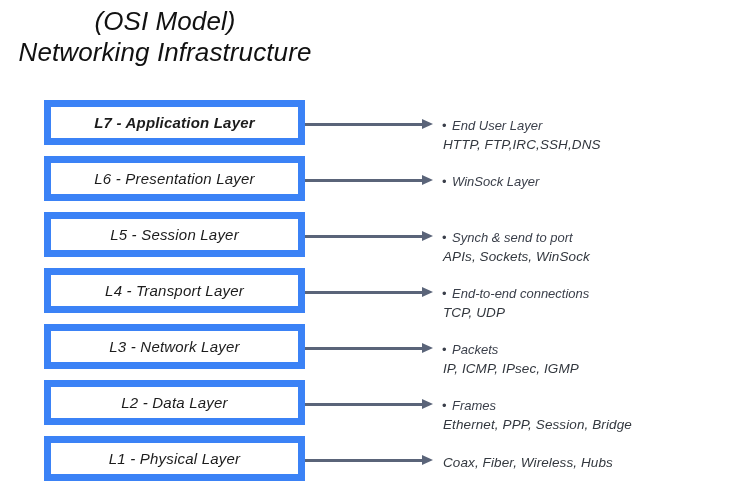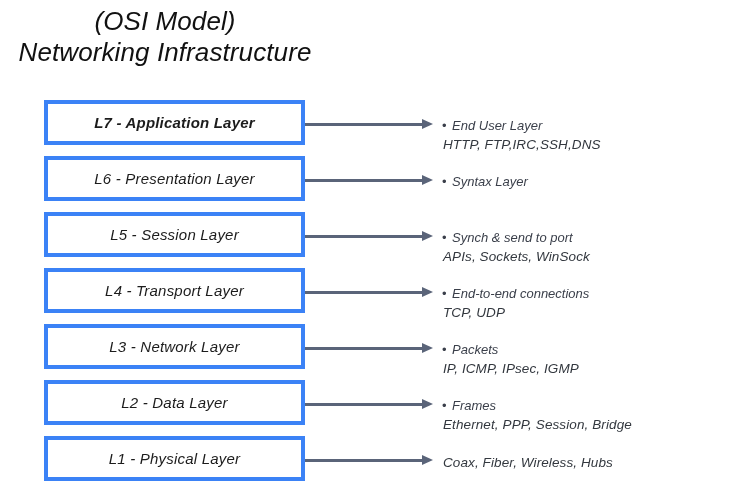--- a/index.html
+++ b/index.html
@@ -50,21 +50,21 @@
   }
 
   
   .layer-box {
     position: absolute;
     left: 44px;
     top: 0;
     width: 261px;
     height: 45px;
     box-sizing: border-box;
-    border: 4px solid #3b82f6;
+    border: 7px solid #3b82f6;
     background: #ffffff;
     display: flex;
     align-items: center;
     justify-content: center;
   }
   .layer-label {
     font-style: italic;
     font-size: 15px;
     color: #1c1c1c;
     white-space: nowrap;
@@ -156,21 +156,21 @@
     </div>
     <div class="layer-row" style="top: 156px; padding-left: 37px;">
       <div class="layer-box">
         <span class="layer-label">L6 - Presentation Layer</span>
       </div>
       <div class="arrow">
         <div class="arrow-shaft"></div>
         <div class="arrow-head"></div>
       </div>
       <div class="desc">
-        <div class="desc-bullet">Syntax Layer</div>
+        <div class="desc-bullet">WinSock Layer</div>
       </div>
     </div>
     <div class="layer-row" style="top: 212px;">
       <div class="layer-box">
         <span class="layer-label">L5 - Session Layer</span>
       </div>
       <div class="arrow">
         <div class="arrow-shaft"></div>
         <div class="arrow-head"></div>
       </div>

